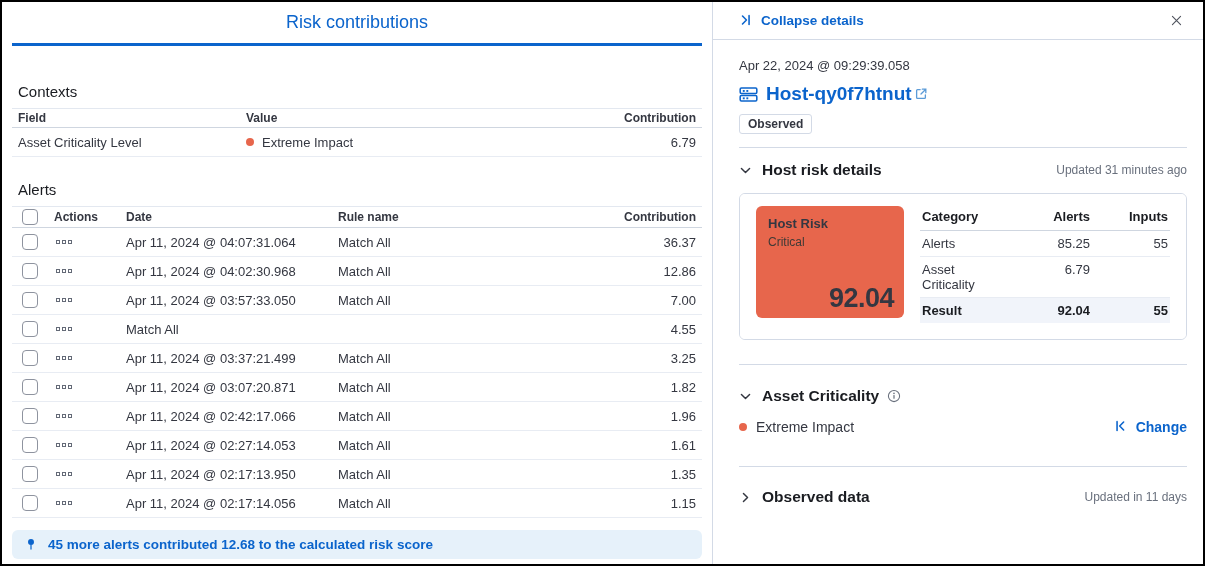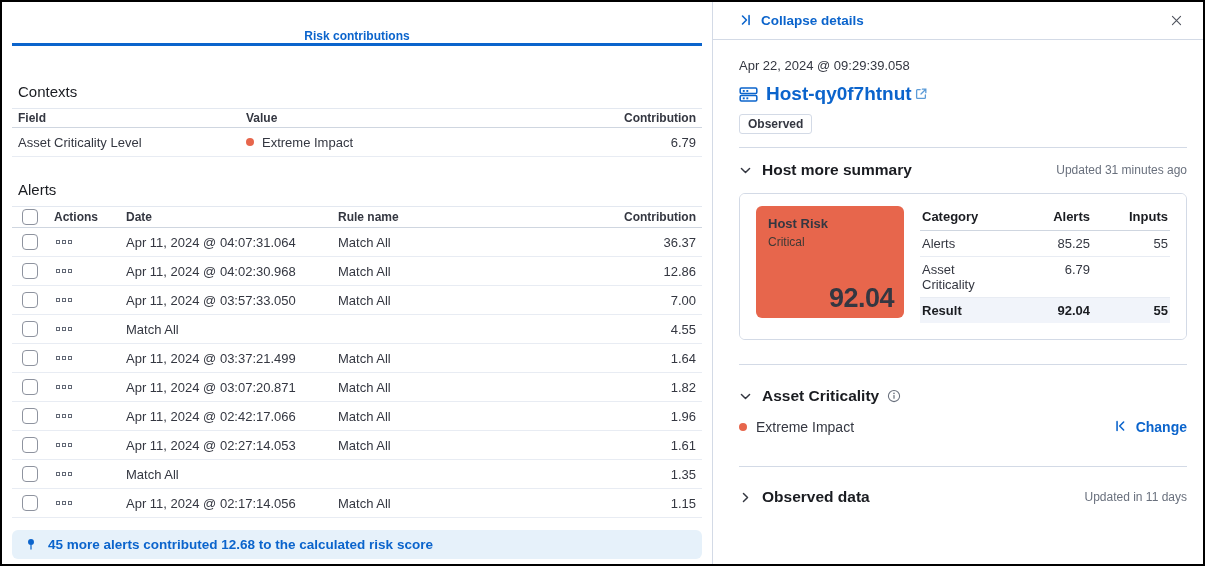--- a/index.html
+++ b/index.html
@@ -4,21 +4,21 @@
 <style>
   * { box-sizing: border-box; margin: 0; padding: 0; }
   html,body { width:1205px; height:566px; background:#fff; }
   body { font-family:"Liberation Sans", sans-serif; color:#343741; }
   .screen { width:1205px; height:566px; border:2px solid #000; display:flex; overflow:hidden; background:#fff; }
 
   
   .main { flex:0 0 710px; width:710px; overflow:hidden; }
   .tabbar { margin:0 10px; height:44px; border-bottom:3px solid var(--accent,#0b64cc);
             display:flex; align-items:flex-end; justify-content:center; }
-  .tab-title { color:var(--accent,#0b64cc); font-weight:bold; font-size:12px; padding-bottom:0; cursor:pointer; }
+  .tab-title { color:var(--accent,#0b64cc); font-weight:normal; font-size:18px; padding-bottom:10px; cursor:pointer; }
 
   .section-h { font-size:15px; font-weight:normal; color:#1a1c21; margin:0 0 8px 16px; }
   .ctx-h { margin-top:37px; }
   .alerts-h { margin-top:24px; }
 
   .tbl { margin:0 10px; font-size:13px; }
   .thead { display:flex; align-items:center; border-top:1px solid #e3e8f0; border-bottom:1px solid #cfd6e0;
            font-size:12px; font-weight:bold; color:#343741; padding:2px 0; min-height:18px; }
   .trow { display:flex; align-items:center; border-bottom:1px solid #e8ecf3; min-height:29px; }
   .cell { padding:0 6px; }
@@ -197,21 +197,21 @@
             </div>
             <div class="cell a-actions">
               <span class="boxes-icon">
                 <i></i>
                 <i></i>
                 <i></i>
               </span>
             </div>
             <div class="cell a-date">Apr 11, 2024 @ 03:37:21.499</div>
             <div class="cell a-rule">Match All</div>
-            <div class="cell a-contrib">1.64</div>
+            <div class="cell a-contrib">3.25</div>
           </div>
 
           <div class="trow">
             <div class="cell a-check">
               <span class="checkbox"></span>
             </div>
             <div class="cell a-actions">
               <span class="boxes-icon">
                 <i></i>
                 <i></i>
@@ -259,20 +259,21 @@
             <div class="cell a-check">
               <span class="checkbox"></span>
             </div>
             <div class="cell a-actions">
               <span class="boxes-icon">
                 <i></i>
                 <i></i>
                 <i></i>
               </span>
             </div>
+            <div class="cell a-date">Apr 11, 2024 @ 02:17:13.950</div>
             <div class="cell a-rule">Match All</div>
             <div class="cell a-contrib">1.35</div>
           </div>
 
           <div class="trow">
             <div class="cell a-check">
               <span class="checkbox"></span>
             </div>
             <div class="cell a-actions">
               <span class="boxes-icon">
@@ -336,21 +337,21 @@
 
       <span class="badge">Observed</span>
 
       <hr class="hr">
 
       
       <div class="sec-head">
         <svg width="13" height="13" viewBox="0 0 16 16">
           <path d="M3 5.5 L8 10.5 L13 5.5" fill="none" stroke="#343741" stroke-width="1.8" stroke-linecap="round" stroke-linejoin="round"></path>
         </svg>
-        <span class="sec-title">Host more summary</span>
+        <span class="sec-title">Host risk details</span>
         <span class="sec-updated">Updated 31 minutes ago</span>
       </div>
 
       <div class="risk-card">
         <div class="risk-card-body">
           <div class="gauge">
             <div class="gauge-title">Host Risk</div>
             <div class="gauge-level">Critical</div>
             <div class="gauge-score">92.04</div>
           </div>

